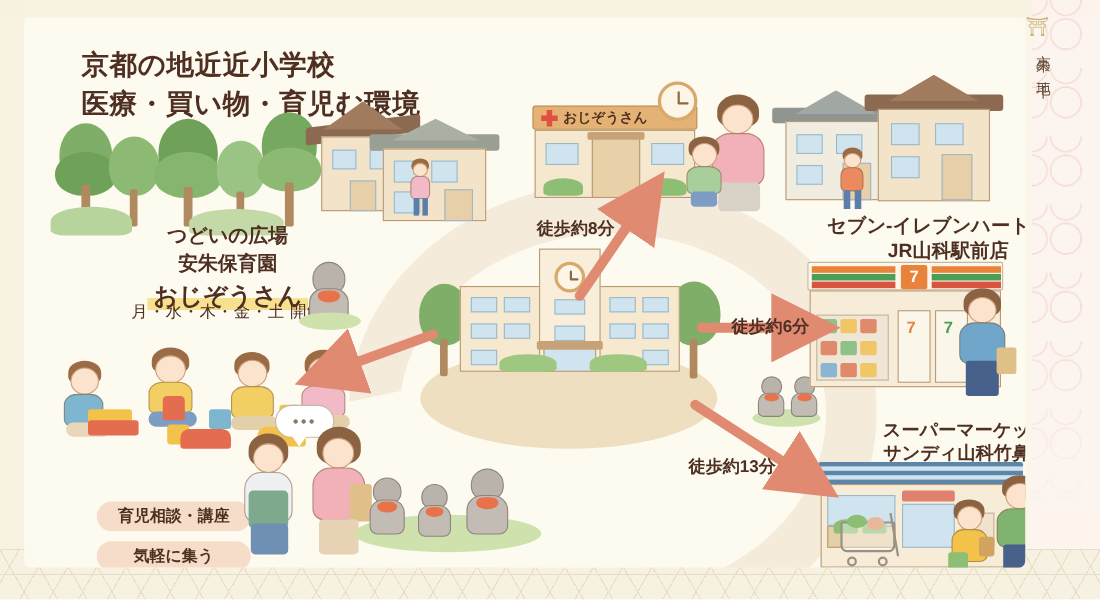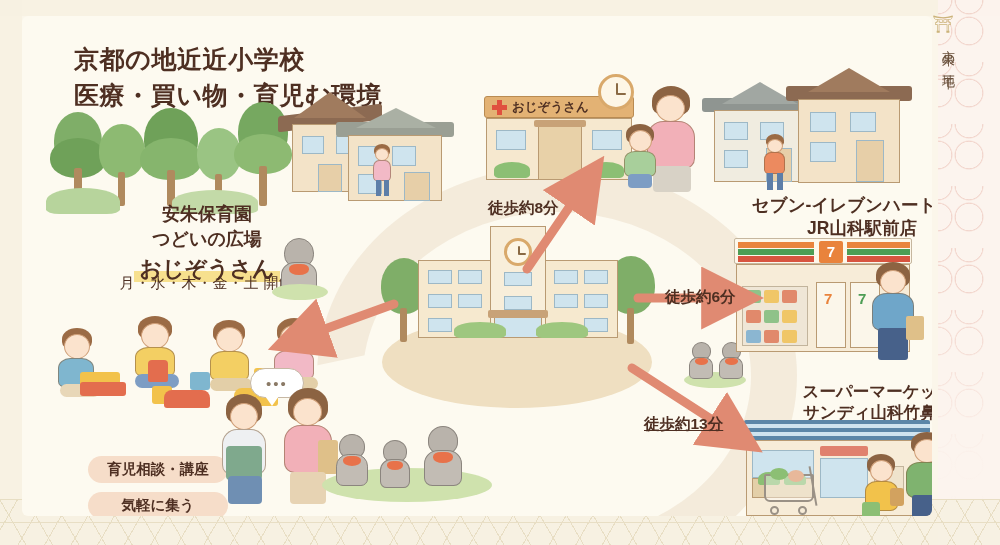--- a/index.html
+++ b/index.html
@@ -130,21 +130,21 @@
     display:flex; align-items:center; justify-content:center;
   }
   .p1 { top: 404px; } .p2 { top: 440px; } .p3 { top: 476px; }
 
   .walk {
     position:absolute; color:#4e2f22; font-weight:700; font-size: 15.5px;
     white-space: nowrap;
   }
   .w8  { left: 466px; top: 182px; }
   .w6  { left: 643px; top: 271px; }
-  .w13 { left: 622px; top: 398px; text-decoration: underline; }
+  .w13 { left: 604px; top: 398px; }
 
   
   .arrow { position:absolute; }
 
   
   .tree { position:absolute; }
   .tree .crown { position:absolute; border-radius: 50% 50% 46% 46%; }
   .tree .trunk { position:absolute; background:#b08a5e; border-radius:2px; }
 
   .bush { position:absolute; background:#8cbf74; border-radius: 50% 50% 18% 18%; }
@@ -251,22 +251,22 @@
 
     <div class="kid" style="left:348px; top:128px; width:24px; height:52px;">
       <div class="hair" style="left:4px; top:0; width:16px; height:12px;"></div>
       <div class="face" style="left:5px; top:4px; width:14px; height:13px;"></div>
       <div class="torso" style="left:3px; top:16px; width:18px; height:21px; background:#f2b9c6;"></div>
       <div style="position:absolute; left:6px; top:36px; width:5px; height:16px; background:#5d7ea8;"></div>
       <div style="position:absolute; left:14px; top:36px; width:5px; height:16px; background:#5d7ea8;"></div>
     </div>
 
     <div class="hoiku">
+      <div>つどいの広場</div>
       <div>安朱保育園</div>
-      <div>つどいの広場</div>
       <div><span class="big">おじぞうさん</span></div>
     </div>
     <div class="hours">月・水・木・金・土 開館</div>
 
     <div class="jizo" style="left:256px; top:222px; width:42px; height:58px;">
       <div class="head" style="left:6px; top:0; width:30px; height:30px;"></div>
       <div class="body" style="left:3px; top:24px; width:36px; height:34px;"></div>
       <div class="bib" style="left:11px; top:26px; width:20px; height:11px;"></div>
     </div>
     <div class="grass" style="left:250px; top:268px; width:56px; height:16px;"></div>

